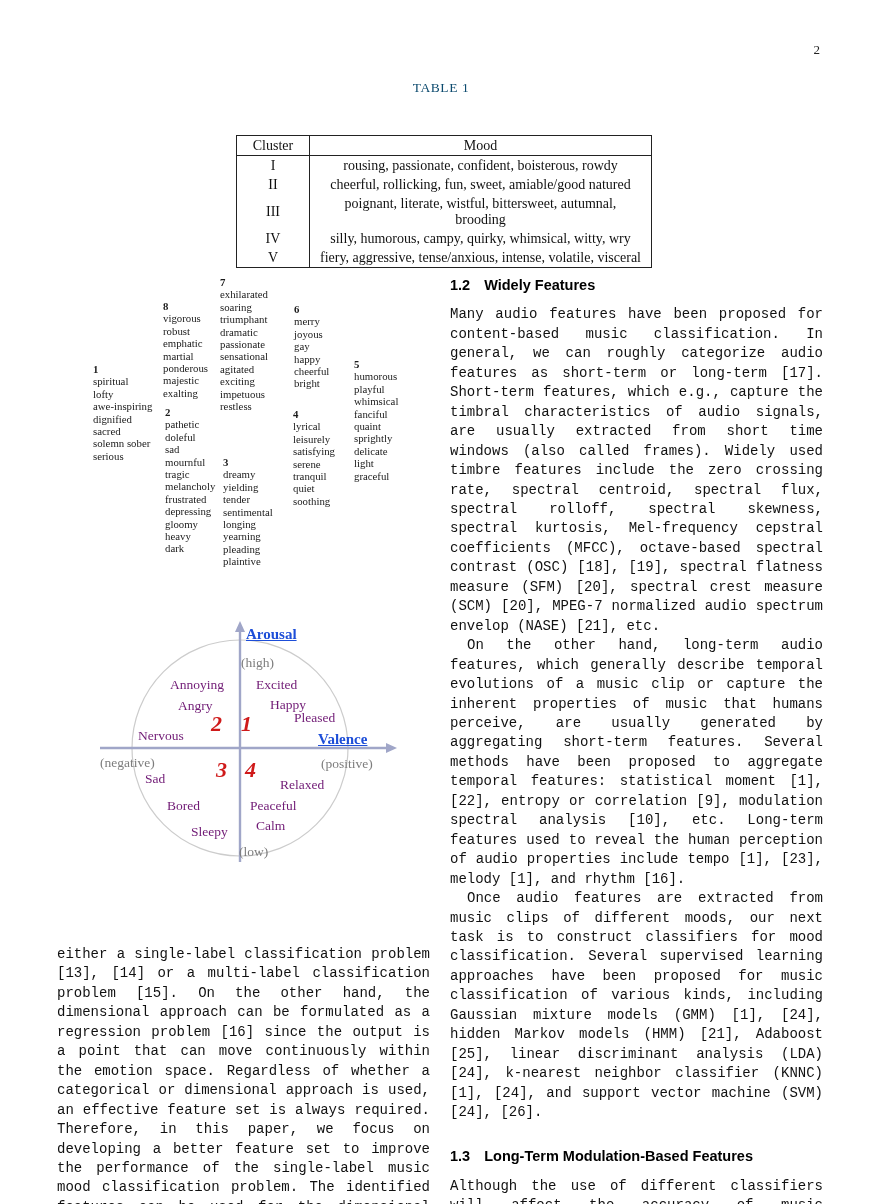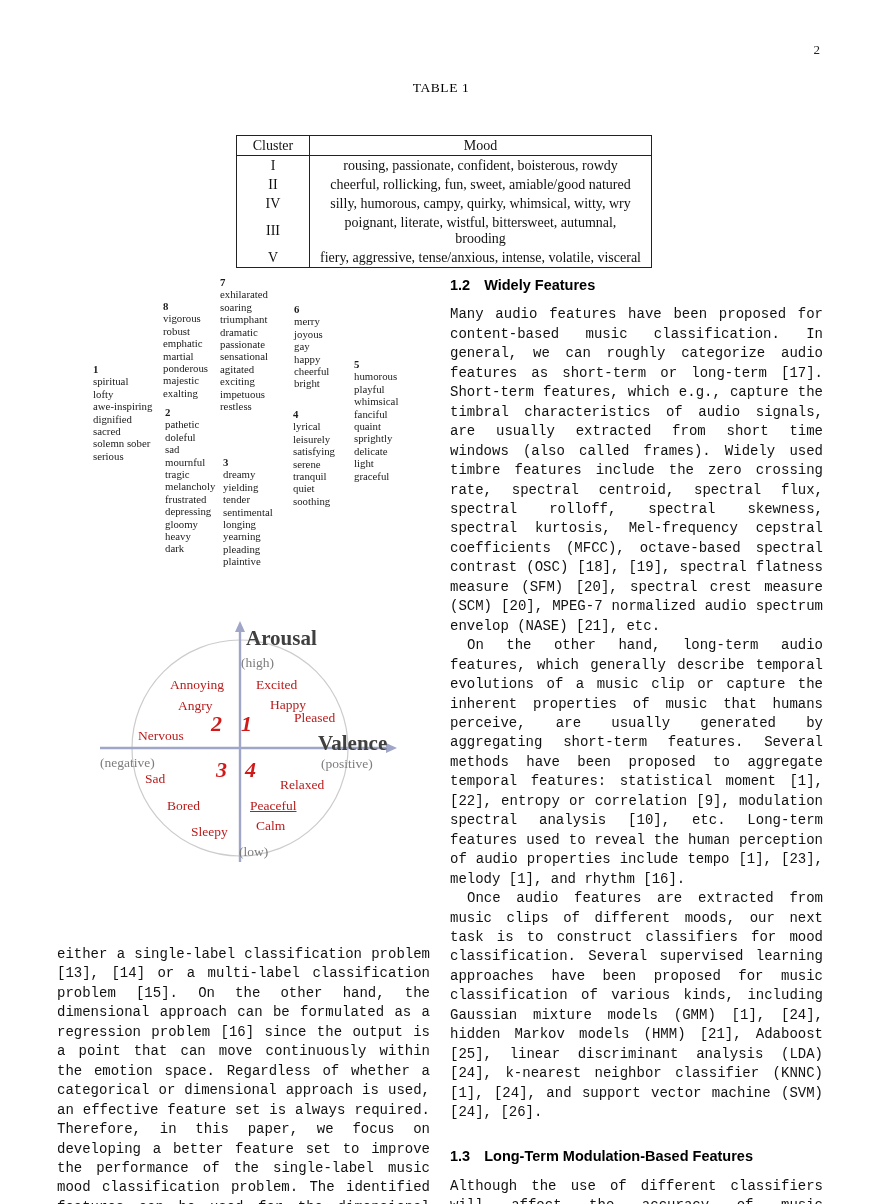--- a/index.html
+++ b/index.html
@@ -5,40 +5,40 @@
   html,body { margin:0; padding:0; background:#e8e8e8; }
   .page {
     position:relative; width:882px; height:1204px; margin:0 auto;
     background:#ffffff; overflow:hidden;
     font-family:"Liberation Serif", serif; color:#111;
   }
   .pageno { position:absolute; top:42px; right:62px; font-size:13px; color:#222; }
 
   .table-caption {
     position:absolute; top:80px; left:0; width:882px; text-align:center;
-    font-size:13.5px; letter-spacing:0.6px; color:#000000;
+    font-size:13.5px; letter-spacing:0.6px; color:#0c4a6e;
   }
   table.mood-table {
     position:absolute; left:236px; top:135px; width:416px;
     border-collapse:collapse; border:1px solid #222;
     font-size:14px; color:#111;
   }
   table.mood-table th, table.mood-table td {
     border-left:1px solid #222; padding:1.5px 8px; text-align:center; font-weight:normal;
   }
   table.mood-table thead th { border-bottom:1px solid #222; }
   table.mood-table .c-cluster { width:56px; }
 
   .hgroup { position:absolute; font-size:10.8px; line-height:12.4px; color:#1a1a1a; }
   .hnum { font-weight:bold; }
   .hwords { white-space:pre-line; }
 
   .va-svg { position:absolute; left:90px; top:618px; width:312px; height:252px; }
-  .va-word { position:absolute; font-size:13.5px; color:#b91c1c; white-space:nowrap; }
-  .va-axis-label { position:absolute; font-weight:bold; font-size:21px; color:#404040; white-space:nowrap; }
+  .va-word { position:absolute; font-size:13.5px; color:#701a75; white-space:nowrap; }
+  .va-axis-label { position:absolute; font-weight:bold; font-size:15px; color:#1d4ed8; white-space:nowrap;text-decoration:underline; }
   .va-paren { position:absolute; font-size:13.5px; color:#7d7d7d; white-space:nowrap; }
   .va-quad { position:absolute; font-size:22px; line-height:24px; font-style:italic; font-weight:bold; color:#cf1a1a; }
 
   .col { position:absolute; width:373px; text-align:justify; font-size:14px; line-height:19.45px; }
   .left-col  { left:57px;  top:945px; }
   .right-col { left:450px; top:276px; }
   .col p { margin:0;font-family:Liberation Mono, monospace; }
   .p-indent { text-indent:17px; }
   .sec-heading {
     font-family:"Liberation Sans", sans-serif; font-weight:bold; font-size:14.5px;
@@ -67,26 +67,26 @@
     <tbody>
       <tr>
         <td>I</td>
         <td>rousing, passionate, confident, boisterous, rowdy</td>
       </tr>
       <tr>
         <td>II</td>
         <td>cheerful, rollicking, fun, sweet, amiable/good natured</td>
       </tr>
       <tr>
+        <td>III</td>
+        <td>poignant, literate, wistful, bittersweet, autumnal, brooding</td>
+      </tr>
+      <tr>
         <td>IV</td>
         <td>silly, humorous, campy, quirky, whimsical, witty, wry</td>
-      </tr>
-      <tr>
-        <td>III</td>
-        <td>poignant, literate, wistful, bittersweet, autumnal, brooding</td>
       </tr>
       <tr>
         <td>V</td>
         <td>fiery, aggressive, tense/anxious, intense, volatile, visceral</td>
       </tr>
     </tbody>
   </table>
 
   <div>
     <div class="hgroup" style="left:93px;  top:363px;">
@@ -204,21 +204,21 @@
     <div class="va-quad" style="left:216px; top:758px;">3</div>
     <div class="va-quad" style="left:245px; top:758px;">4</div>
 
     <div class="va-axis-label" style="left:318px; top:731px;">Valence</div>
     <div class="va-paren" style="left:100px; top:755px;">(negative)</div>
     <div class="va-paren" style="left:321px; top:756px;">(positive)</div>
 
     <div class="va-word" style="left:145px; top:771px;">Sad</div>
     <div class="va-word" style="left:280px; top:777px;">Relaxed</div>
     <div class="va-word" style="left:167px; top:798px;">Bored</div>
-    <div class="va-word" style="left:250px; top:798px;text-decoration:underline;">Peaceful</div>
+    <div class="va-word" style="left:250px; top:798px;">Peaceful</div>
     <div class="va-word" style="left:256px; top:818px;">Calm</div>
     <div class="va-word" style="left:191px; top:824px;">Sleepy</div>
     <div class="va-paren" style="left:239px; top:844px;">(low)</div>
   </div>
 
   <div class="col left-col">
     <p>either a single-label classification problem [13], [14] or a multi-label classification problem [15]. On the other hand, the dimensional approach can be formulated as a regression problem [16] since the output is a point that can move continuously within the emotion space. Regardless of whether a categorical or dimensional approach is used, an effective feature set is always required. Therefore, in this paper, we focus on developing a better feature set to improve the performance of the single-label music mood classification problem. The identified features can be used for the dimensional approach too.</p>
   </div>
 
   <div class="col right-col">

